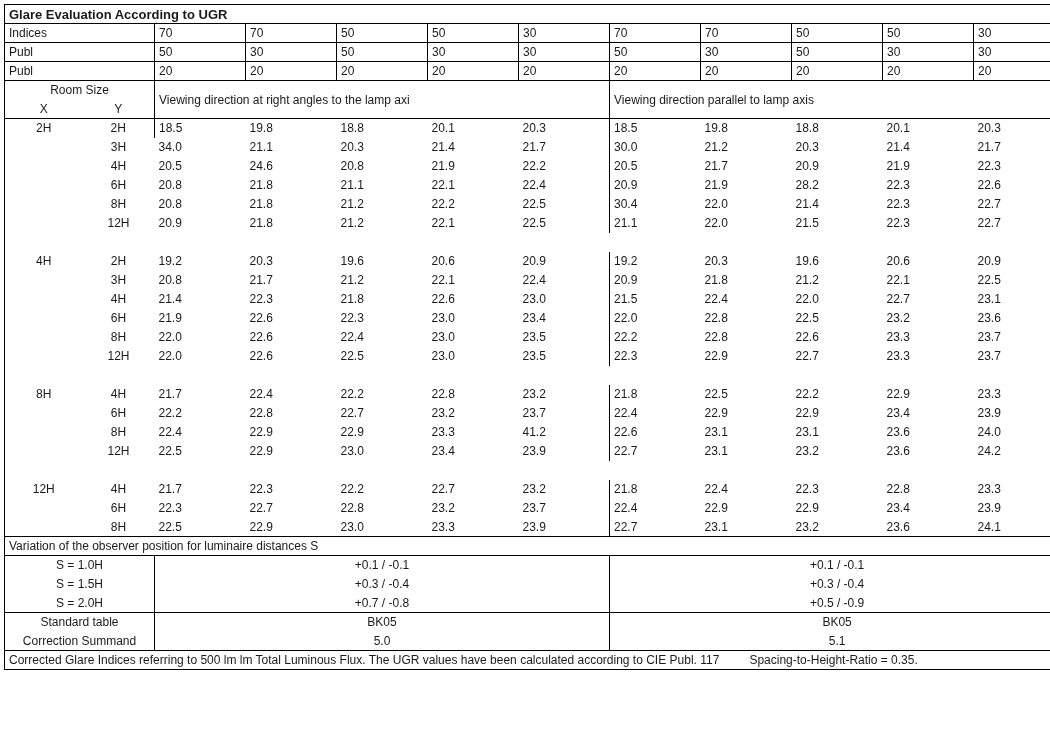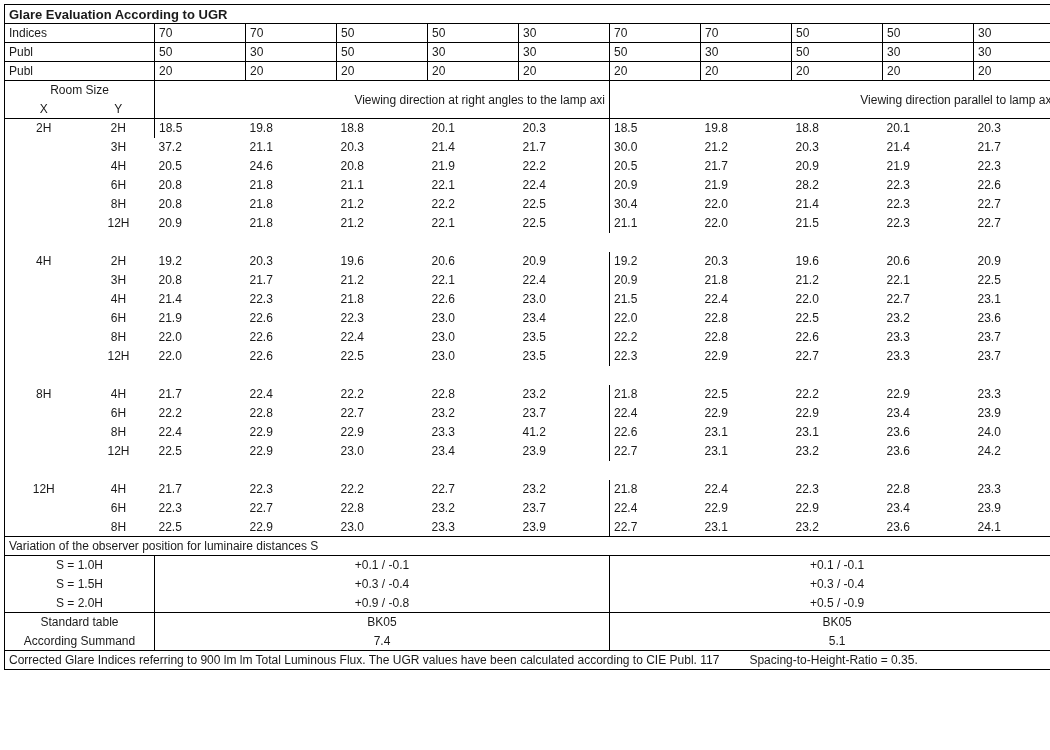--- a/index.html
+++ b/index.html
@@ -60,21 +60,21 @@
   .nb-v { border-left: none !important; border-right: none !important; }
   .blankrow td { height: 12px; border: none !important; }
   .rowlabel-x { text-align: center; padding-right: 0; }
   .rowlabel-y { text-align: center; }
   .footer {
     font-size: 12px;
     text-align: left;
     padding-left: 5px;
   }
   .footer .gap { display: inline-block; width: 30px; }
-  .section-head { text-align: right; }
+  .section-head { text-align: left; }
 </style>
 </head>
 <body>
 
 <div id="sheet">
   <table class="ugr">
     <colgroup>
       <col style="width:78px">
       <col style="width:72px">
       <col style="width:91px">
@@ -155,21 +155,21 @@
         <td class="num nb-all">20.3</td>
         <td class="num nb-top nb-bot nb-right">18.5</td>
         <td class="num nb-all">19.8</td>
         <td class="num nb-all">18.8</td>
         <td class="num nb-all">20.1</td>
         <td class="num nb-all">20.3</td>
       </tr>
       <tr>
         <td class="rowlabel-x nb-v nb-top nb-bot"></td>
         <td class="rowlabel-y nb-all">3H</td>
-        <td class="num nb-all">37.2</td>
+        <td class="num nb-all">34.0</td>
         <td class="num nb-all">21.1</td>
         <td class="num nb-all">20.3</td>
         <td class="num nb-all">21.4</td>
         <td class="num nb-all">21.7</td>
         <td class="num nb-top nb-bot nb-right">30.0</td>
         <td class="num nb-all">21.2</td>
         <td class="num nb-all">20.3</td>
         <td class="num nb-all">21.4</td>
         <td class="num nb-all">21.7</td>
       </tr>
@@ -468,33 +468,33 @@
         <td class="ctr nb-bot" colspan="5">+0.1 / -0.1</td>
         <td class="ctr nb-bot" colspan="5">+0.1 / -0.1</td>
       </tr>
       <tr>
         <td class="ctr nb-bot nb-top" colspan="2">S = 1.5H</td>
         <td class="ctr nb-bot nb-top" colspan="5">+0.3 / -0.4</td>
         <td class="ctr nb-bot nb-top" colspan="5">+0.3 / -0.4</td>
       </tr>
       <tr>
         <td class="ctr nb-top" colspan="2">S = 2.0H</td>
-        <td class="ctr nb-top" colspan="5">+0.9 / -0.8</td>
+        <td class="ctr nb-top" colspan="5">+0.7 / -0.8</td>
         <td class="ctr nb-top" colspan="5">+0.5 / -0.9</td>
       </tr>
 
       <tr>
         <td class="ctr nb-bot" colspan="2">Standard table</td>
         <td class="ctr nb-bot" colspan="5">BK05</td>
         <td class="ctr nb-bot" colspan="5">BK05</td>
       </tr>
       <tr>
-        <td class="ctr nb-top" colspan="2">According Summand</td>
-        <td class="ctr nb-top" colspan="5">7.4</td>
+        <td class="ctr nb-top" colspan="2">Correction Summand</td>
+        <td class="ctr nb-top" colspan="5">5.0</td>
         <td class="ctr nb-top" colspan="5">5.1</td>
       </tr>
 
       <tr>
-        <td class="footer" colspan="12"><span>Corrected Glare Indices referring to 900 lm lm Total Luminous Flux. The UGR values have been calculated according to CIE Publ. 117</span><span class="gap"></span><span>Spacing-to-Height-Ratio = 0.35.</span></td>
+        <td class="footer" colspan="12"><span>Corrected Glare Indices referring to 500 lm lm Total Luminous Flux. The UGR values have been calculated according to CIE Publ. 117</span><span class="gap"></span><span>Spacing-to-Height-Ratio = 0.35.</span></td>
       </tr>
     </tbody>
   </table>
 </div>
 
 </body></html>

